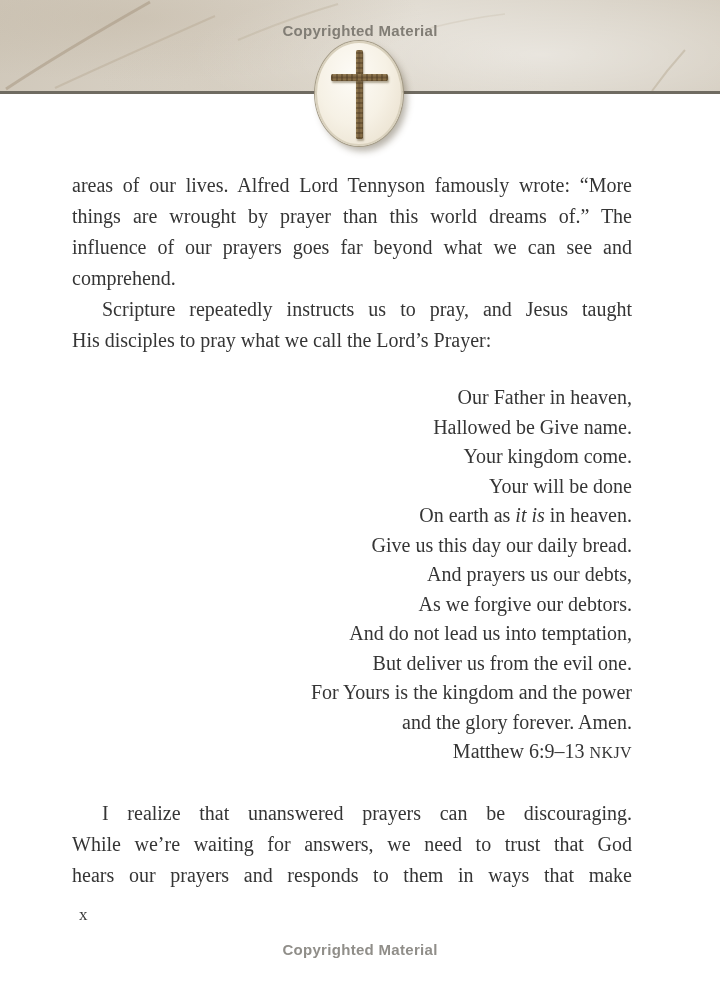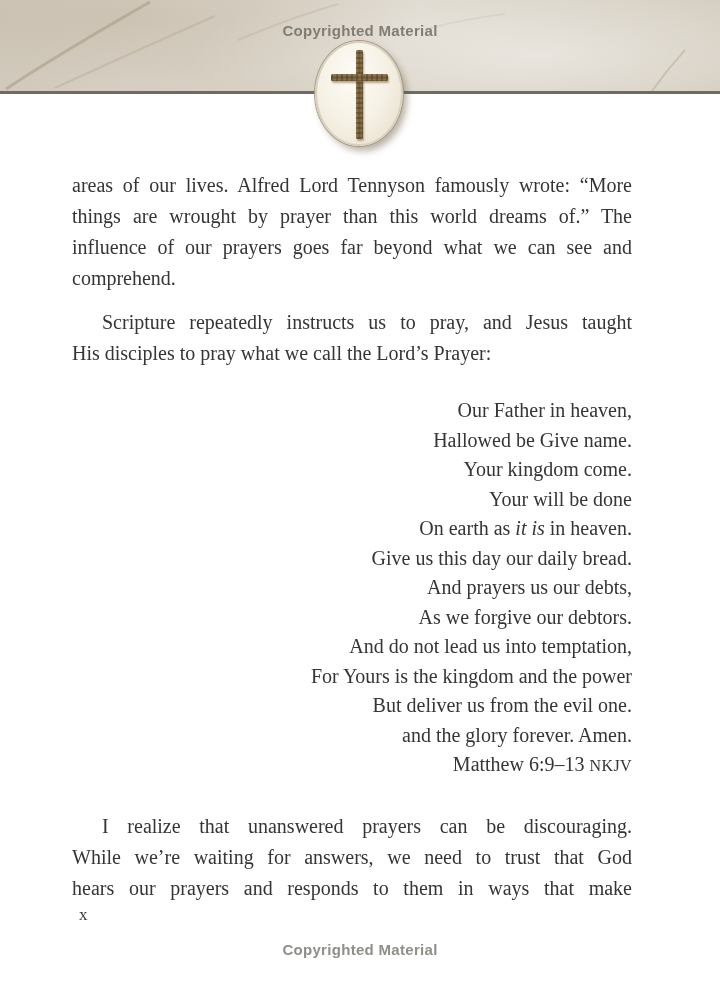--- a/index.html
+++ b/index.html
@@ -70,21 +70,21 @@
 
   
   .page-body {
     position: absolute; left: 72px; top: 170px;
     width: 560px;
     font-size: 20px; line-height: 31px;
     color: #353535;
   }
   .jl { text-align: justify; text-align-last: justify; }
   .pl { text-align: left; }
-  .indent { text-indent: 30px; margin-top: 13px; }
+  .indent { text-indent: 30px; }
 
   .prayer {
     margin-top: 27px;
     margin-left: 128px;
     line-height: 29.5px;
     text-align: right;
   }
   .prayer .amen-line { margin-left: 33px; }
   .prayer .attr-line { margin-left: 58px; }
   .nkjv { font-size: 16px; letter-spacing: 0.4px; }
@@ -137,22 +137,22 @@
   <div class="prayer">
     <div>Our Father in heaven,</div>
     <div>Hallowed be Give name.</div>
     <div>Your kingdom come.</div>
     <div>Your will be done</div>
     <div><span>On earth as </span><span class="it">it is</span><span> in heaven.</span></div>
     <div>Give us this day our daily bread.</div>
     <div>And prayers us our debts,</div>
     <div>As we forgive our debtors.</div>
     <div>And do not lead us into temptation,</div>
+    <div>But deliver us from the evil one.</div>
     <div>For Yours is the kingdom and the power</div>
-    <div>But deliver us from the evil one.</div>
     <div class="amen-line">and the glory forever. Amen.</div>
     <div class="attr-line"><span>Matthew 6:9–13 </span><span class="nkjv">NKJV</span></div>
   </div>
 
   <div class="para3">
     <div class="jl indent">I realize that unanswered prayers can be discouraging.</div>
     <div class="jl">While we’re waiting for answers, we need to trust that God</div>
     <div class="jl">hears our prayers and responds to them in ways that make</div>
   </div>
 

